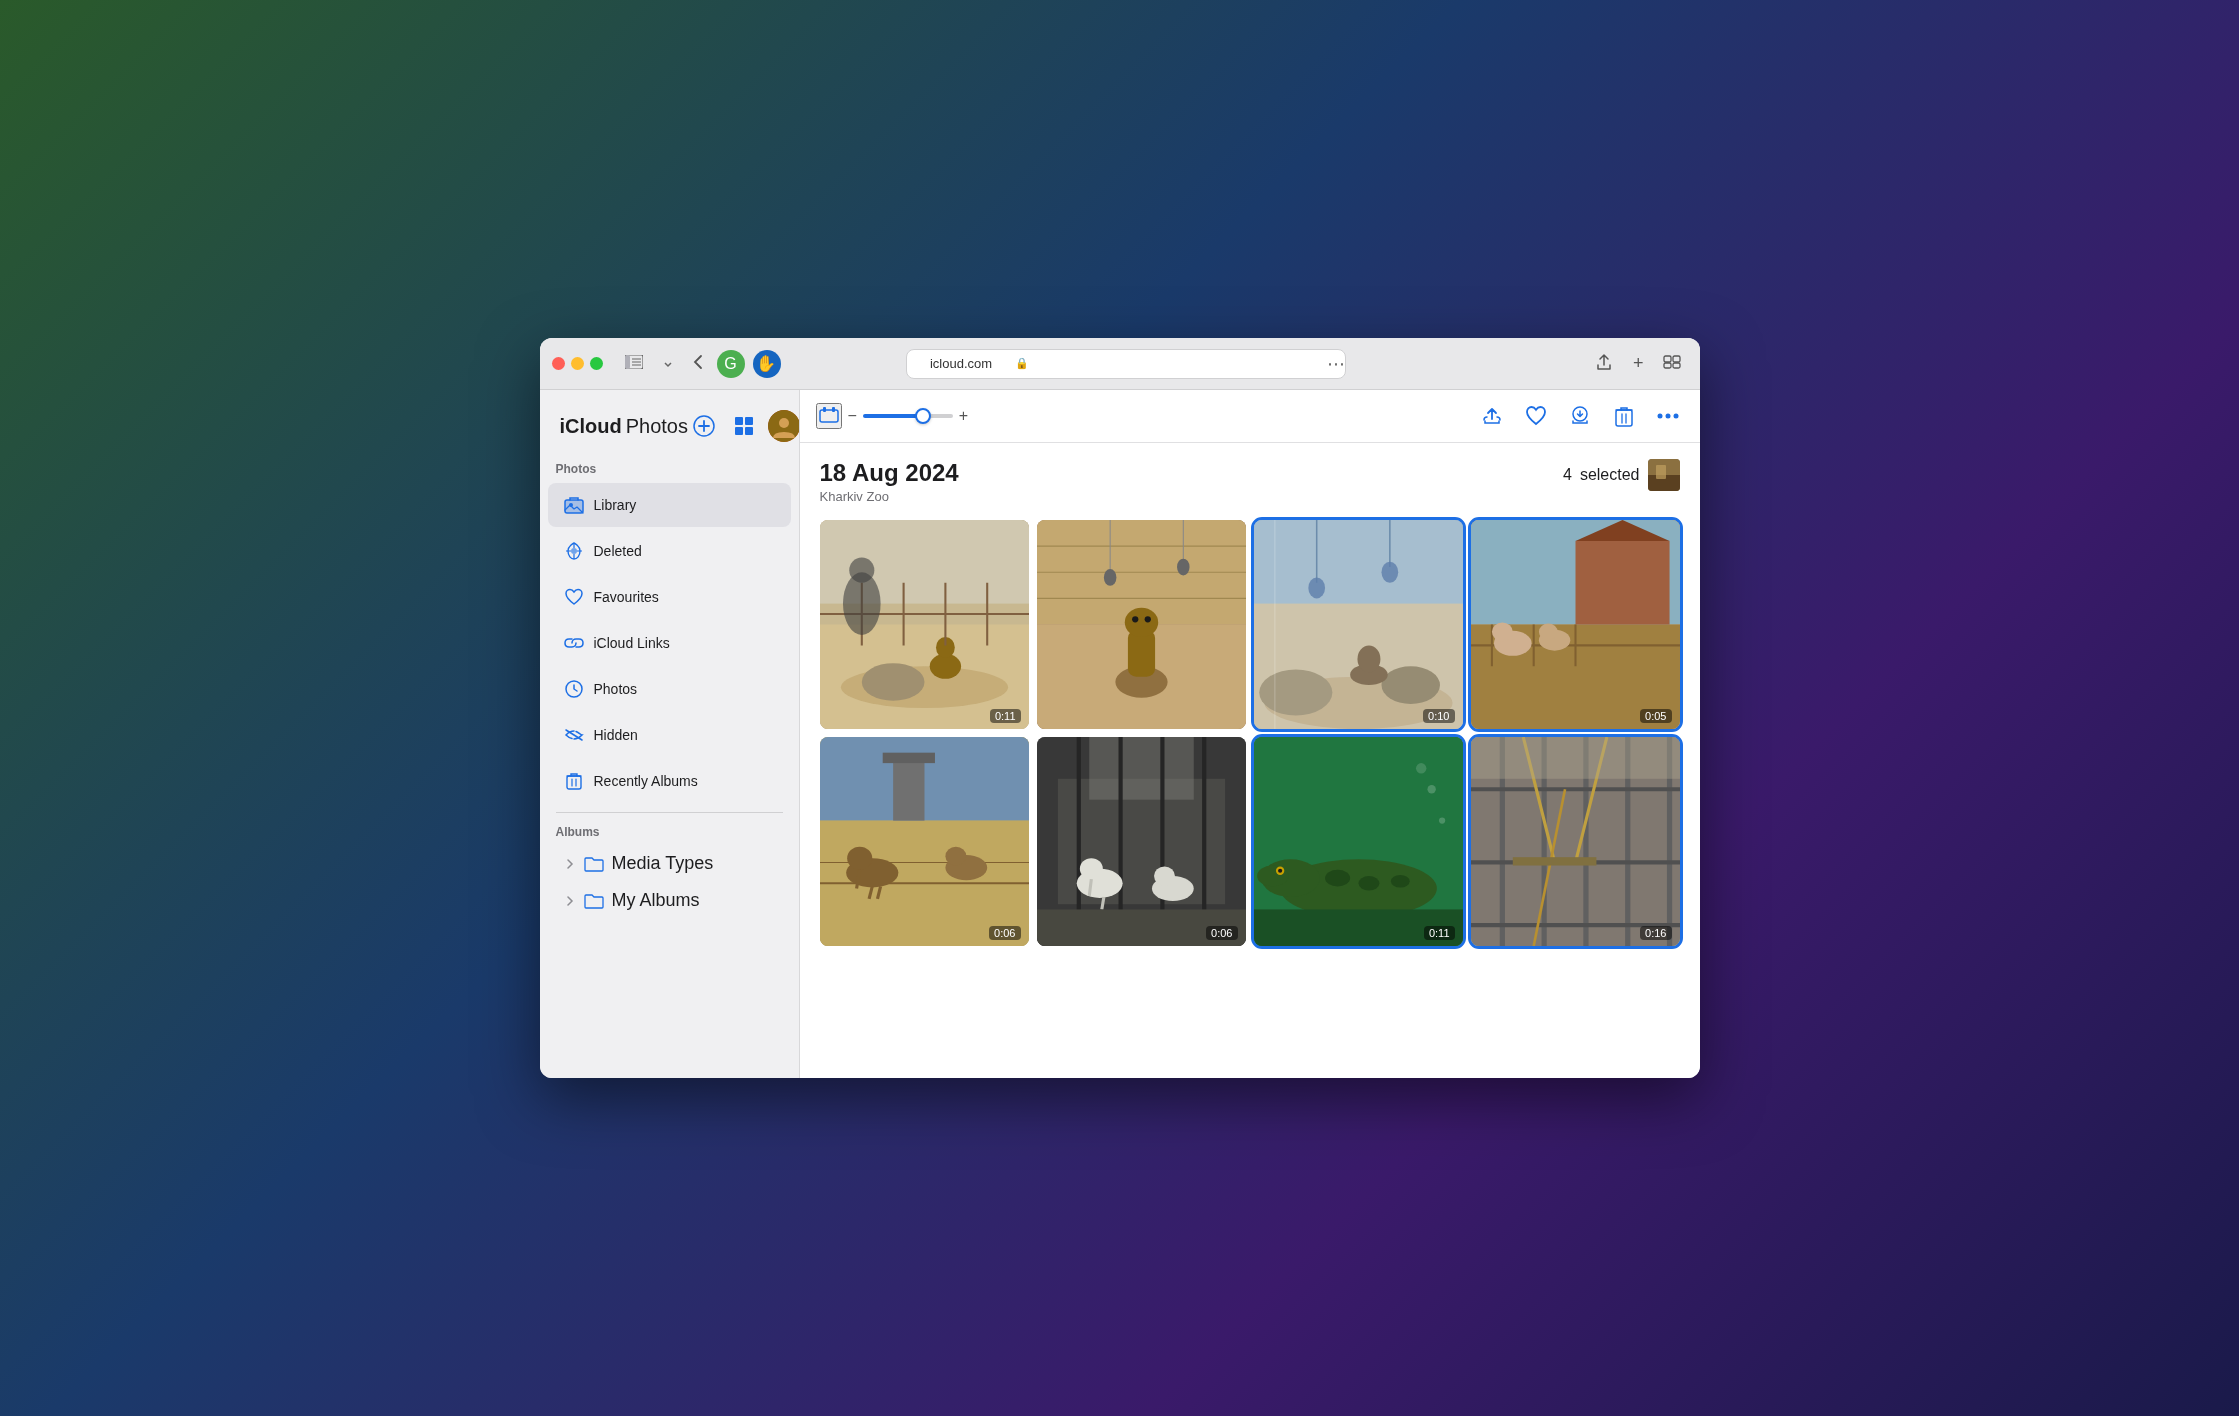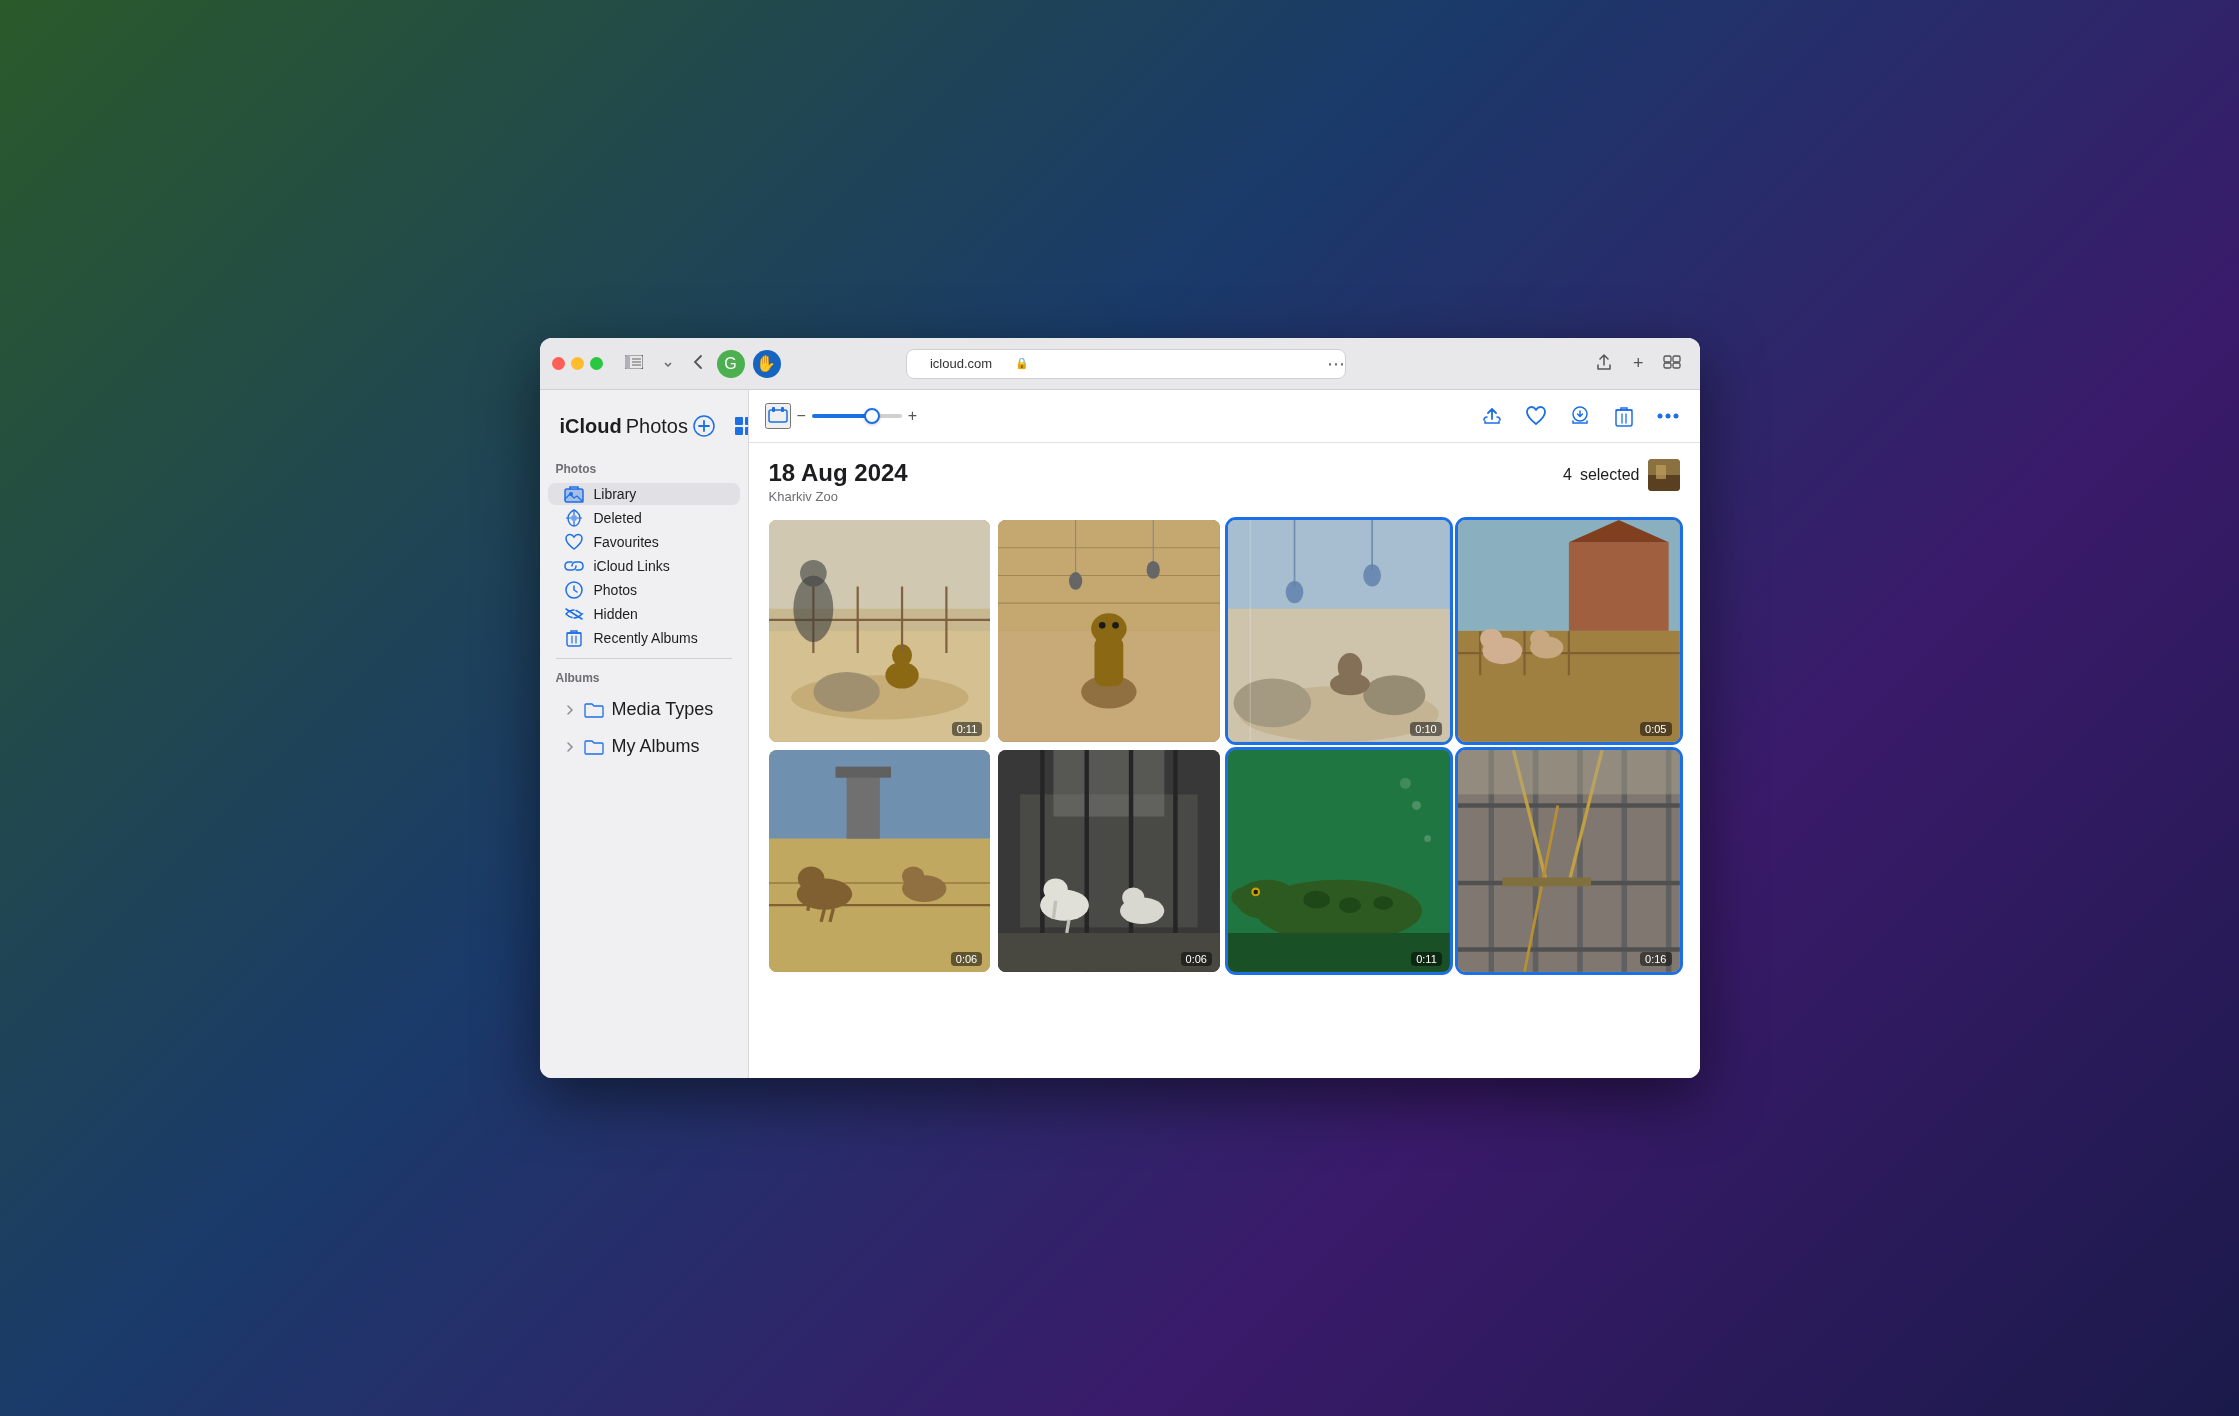--- a/index.html
+++ b/index.html
@@ -88,21 +88,21 @@
     .ext-green { background: #4caf50; color: white; }
     .ext-blue { background: #1565c0; color: white; }
     
     .app-content {
       display: flex;
       flex: 1;
       overflow: hidden;
     }
     
     .sidebar {
-      width: 209px;
+      width: 260px;
       background: #f0f0f2;
       border-right: 1px solid #d8d8da;
       display: flex;
       flex-direction: column;
       padding: 12px 0;
       flex-shrink: 0;
       overflow-y: auto;
     }
     .app-header {
       display: flex;
@@ -155,21 +155,21 @@
       font-size: 12px;
       font-weight: 600;
       color: #6e6e73;
       padding: 4px 16px 6px;
       text-transform: none;
     }
     .sidebar-item {
       display: flex;
       align-items: center;
       gap: 10px;
-      padding: 1px 16px;
+      padding: 12px 16px;
       cursor: pointer;
       border-radius: 8px;
       margin: 1px 8px;
       font-size: 14px;
       color: #1d1d1f;
     }
     .sidebar-item.active {
       background: #e0e0e5;
     }
     .sidebar-item-icon {

